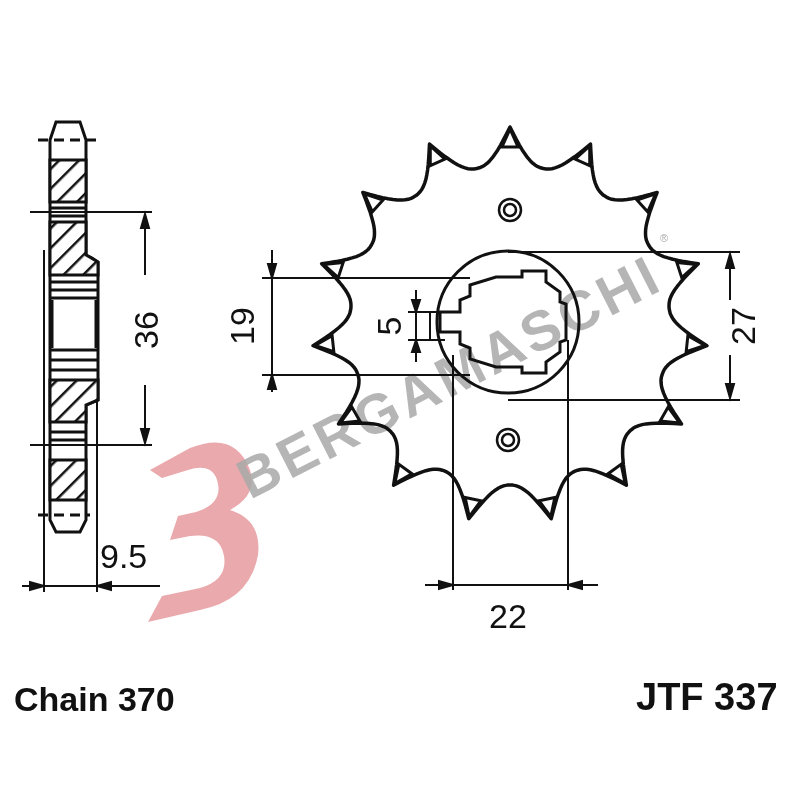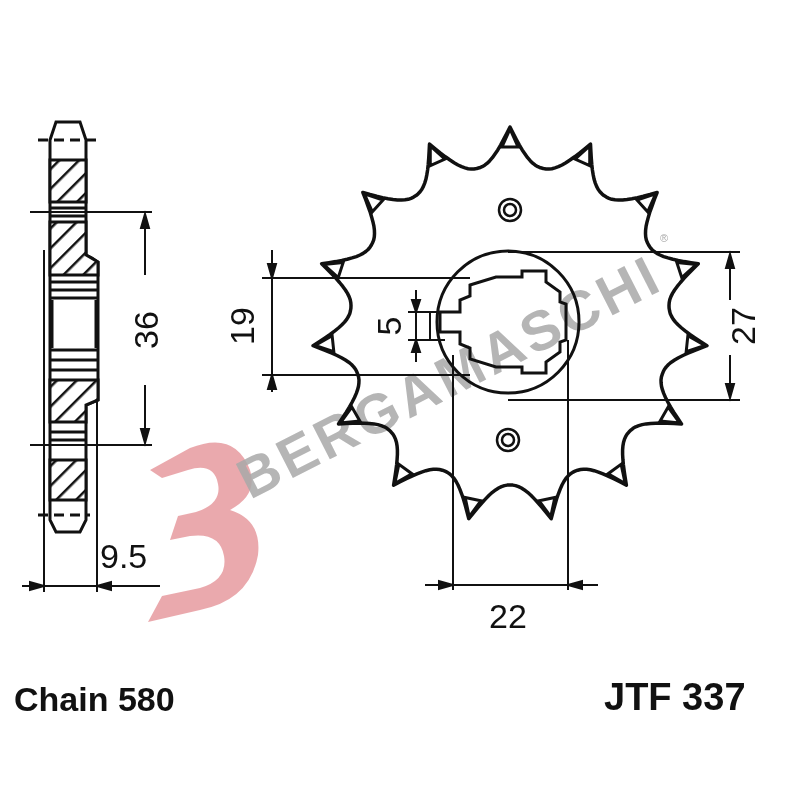--- a/index.html
+++ b/index.html
@@ -1,21 +1,21 @@
 <!DOCTYPE html>
 <html><head>
 <meta charset="utf-8">
 <style>
   html, body { margin: 0; padding: 0; background: #ffffff; }
   #canvas { position: relative; width: 800px; height: 800px; overflow: hidden; background: #ffffff; }
   svg { position: absolute; left: 0; top: 0; }
   .dim-text { font-family: "Liberation Sans", sans-serif; font-size: 34px; fill: #111111; }
   .label-text { position: absolute; font-family: "Liberation Sans", sans-serif; font-weight: bold; font-size: 34px; color: #111111; white-space: nowrap; }
   #chain-label { left: 14px; top: 680px; }
-  #part-label { left: 604px; top: 676px; font-size: 38px; text-align: center; }
+  #part-label { left: 636px; top: 676px; font-size: 38px; text-align: center; }
   .wm-text { font-family: "Liberation Sans", sans-serif; font-weight: bold; font-size: 56px; fill: #a9a9a9; opacity: 0.85; letter-spacing: 4px; }
   .reg { font-family: "Liberation Sans", sans-serif; font-size: 11px; fill: #a9a9a9; }
 </style>
 </head>
 <body>
 
 <div id="canvas">
 
   <svg width="800" height="800" viewBox="0 0 800 800">
     <defs>
@@ -146,15 +146,15 @@
     <g stroke="#111" stroke-width="2" fill="#111">
       <line x1="453" y1="355" x2="453" y2="590"></line>
       <line x1="568" y1="340" x2="568" y2="590"></line>
       <line x1="425" y1="585" x2="598" y2="585"></line>
       <path d="M453 585 L439 581 L439 589 Z"></path>
       <path d="M568 585 L582 581 L582 589 Z"></path>
     </g>
     <text class="dim-text" x="489" y="628">22</text>
   </svg>
 
-  <div class="label-text" id="chain-label">Chain 580</div>
+  <div class="label-text" id="chain-label">Chain 370</div>
   <div class="label-text" id="part-label">JTF 337</div>
 </div>
 
 </body></html>

